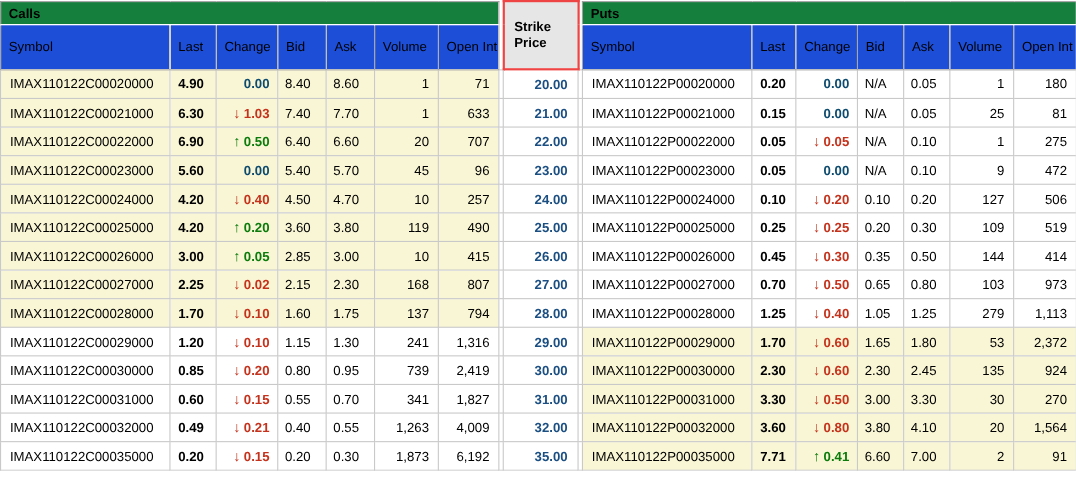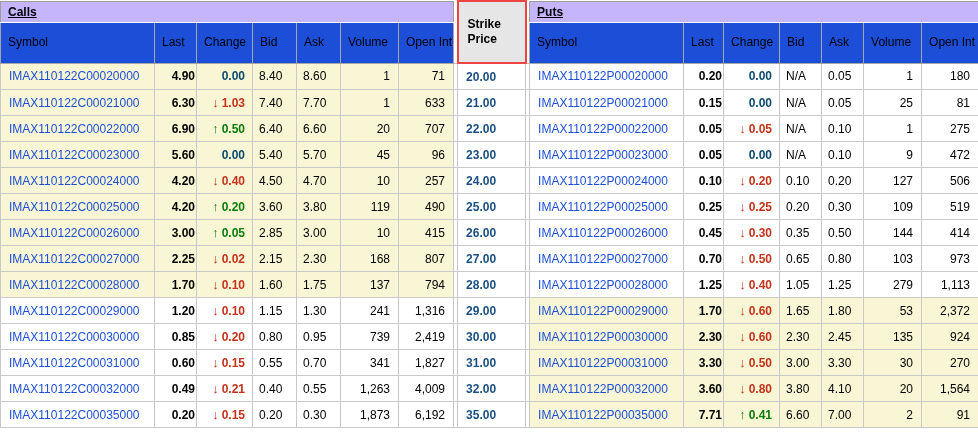--- a/index.html
+++ b/index.html
@@ -2,41 +2,41 @@
 <html><head>
 <meta charset="utf-8">
 <style>
   html,body{margin:0;padding:0;background:#fff;}
   body{font-family:"Liberation Sans","DejaVu Sans",sans-serif;color:#000;}
   .page{width:978px;}
   .title{font-size:13px;font-weight:bold;padding:3px 0 3px 4px;}
   table.chain{border-collapse:collapse;table-layout:fixed;width:978px;font-size:12px;}
   table.chain td, table.chain th{overflow:hidden;vertical-align:middle;}
   
-  td.bar{background:#c4b5fd;font-weight:bold;text-align:left;padding:0 0 0 7px;height:20px;
-         border:1px solid #9e9e9e;border-bottom:1px solid #ffffff;white-space:nowrap;text-decoration:underline;}
+  td.bar{background:#15803d;font-weight:bold;text-align:left;padding:0 0 0 7px;height:20px;
+         border:1px solid #9e9e9e;border-bottom:1px solid #ffffff;white-space:nowrap;}
   
   th.cl{background:#1d4ed8;font-weight:normal;text-align:left;padding:2px 0 2px 7px;height:36px;
         border:1px solid #a6a6a6;white-space:normal;line-height:15px;}
   
   th.strike-hdr{background:#e6e6e6;font-weight:bold;text-align:left;padding:0 0 0 9px;
         border:2px solid #ef4444;white-space:normal;line-height:15px;vertical-align:middle;}
   
   td.g, th.g{background:#fff;border:none;}
   
   tr.data td{height:23px;border:1px solid #c9c9c9;background:#fff;white-space:nowrap;}
   tr.data td.itm{background:#f9f6d5;}
   td.sym{text-align:left;padding-left:8px;}
-  td.sym span.lnk{color:#1d4ed8;cursor:pointer;}
-  td.last{font-weight:bold;text-align:right;padding-left:7px;}
+  td.sym span.lnk{color:#000000;cursor:pointer;}
+  td.last{font-weight:bold;text-align:left;padding-left:7px;}
   td.chg{font-weight:bold;text-align:right;padding-right:7px;}
   td.chg .arr{font-size:13px;margin-right:3px;}
   td.num{text-align:left;padding-left:6px;}
   td.rt{text-align:right;padding-right:8px;}
-  td.strike{font-weight:bold;color:#1b4f82;text-align:center;padding-right:22px;}
+  td.strike{font-weight:bold;color:#1b4f82;text-align:right;padding-right:9px;}
   .dn{color:#c5321c;}
   .up{color:#0b7b0b;}
   .nc{color:#0c4a6e;margin-top:39px;}
 </style>
 </head>
 <body>
 
 <div class="page">
 
   <table class="chain">

